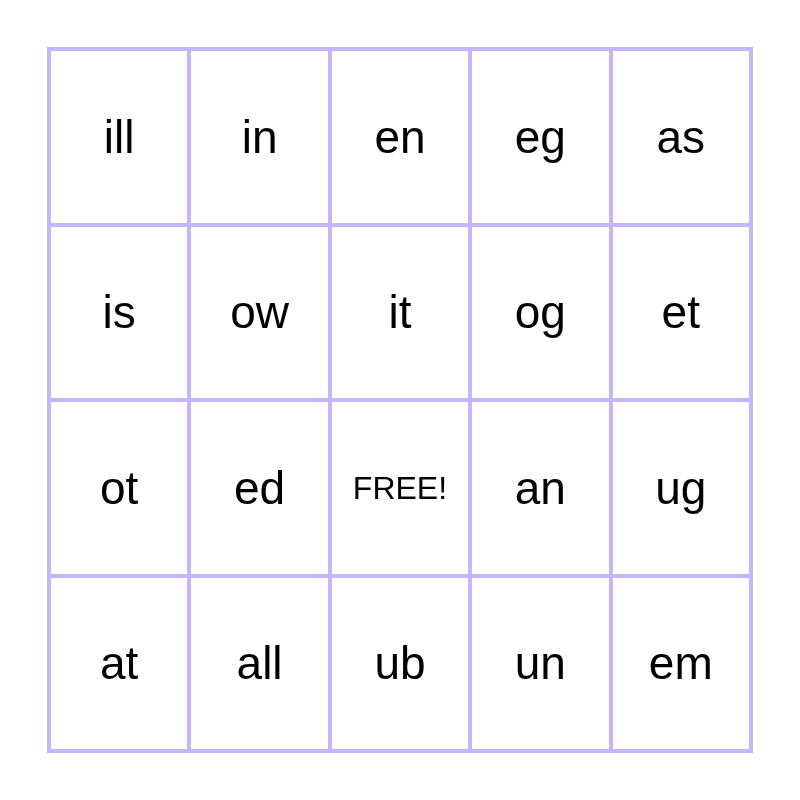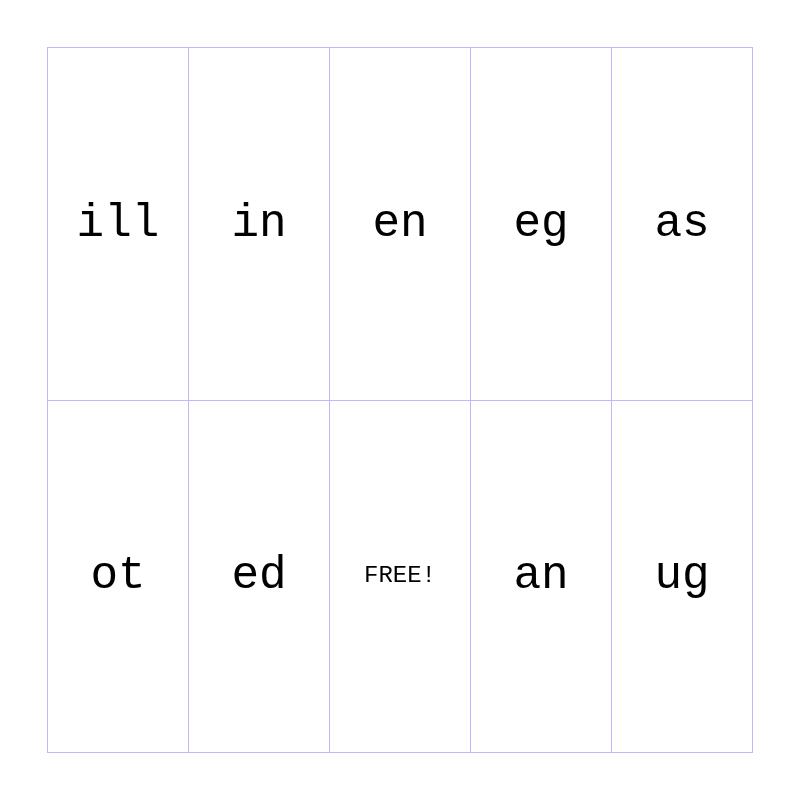--- a/index.html
+++ b/index.html
@@ -20,50 +20,64 @@
     width: 706px;
     height: 706px;
   }
   table.bingo-card {
     border-collapse: collapse;
     width: 706px;
     height: 706px;
     table-layout: fixed;
   }
   table.bingo-card td {
-    border: 1px solid #c4b5fd;
+    border: 4px solid #c4b5fd;
     text-align: center;
     vertical-align: middle;
     font-size: 46px;
     color: #000000;
-    font-family: Liberation Mono, monospace;
+    font-family: Liberation Sans, sans-serif;
     line-height: 1;
     padding: 0;
     overflow: hidden;
     white-space: nowrap;
   }
   table.bingo-card td.free {
-    font-size: 24px;
+    font-size: 32px;
   }
 </style>
 </head>
 <body>
 
 <div id="bingo-wrap">
   <table class="bingo-card">
     <tbody>
       <tr>
         <td>ill</td>
         <td>in</td>
         <td>en</td>
         <td>eg</td>
         <td>as</td>
       </tr>
       <tr>
+        <td>is</td>
+        <td>ow</td>
+        <td>it</td>
+        <td>og</td>
+        <td>et</td>
+      </tr>
+      <tr>
         <td>ot</td>
         <td>ed</td>
         <td class="free">FREE!</td>
         <td>an</td>
         <td>ug</td>
       </tr>
+      <tr>
+        <td>at</td>
+        <td>all</td>
+        <td>ub</td>
+        <td>un</td>
+        <td>em</td>
+      </tr>
     </tbody>
   </table>
 </div>
 
 </body></html>

